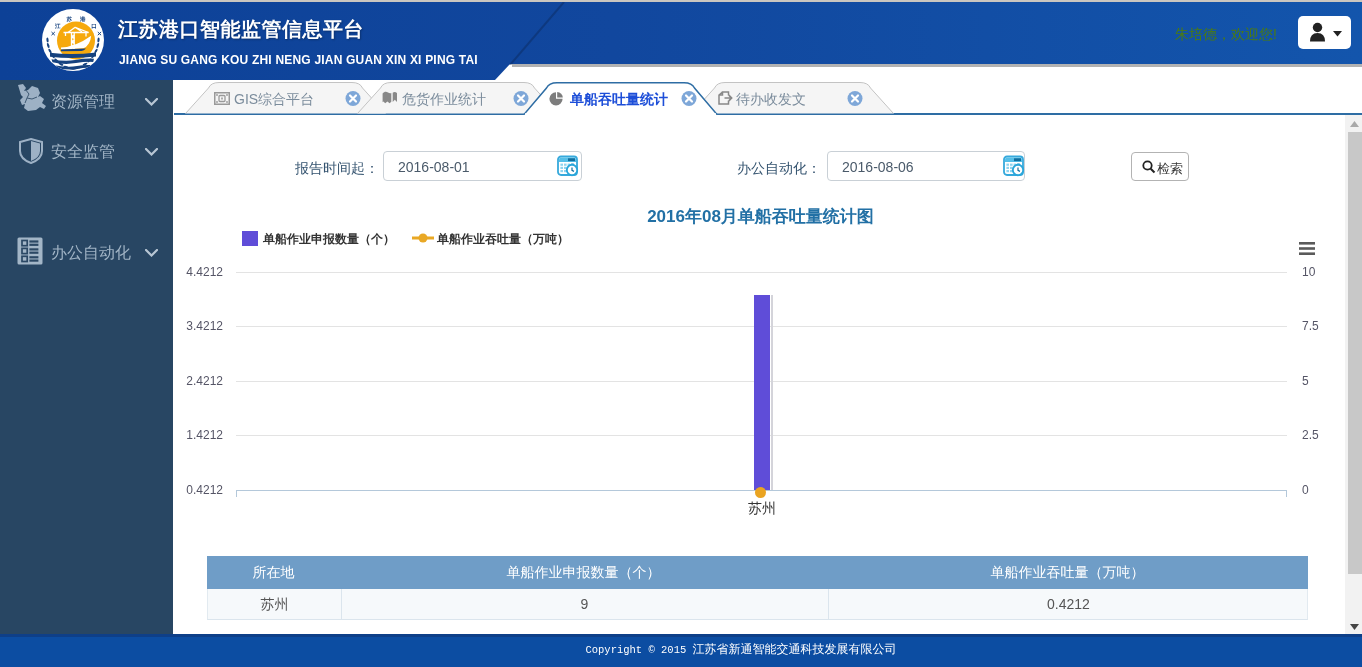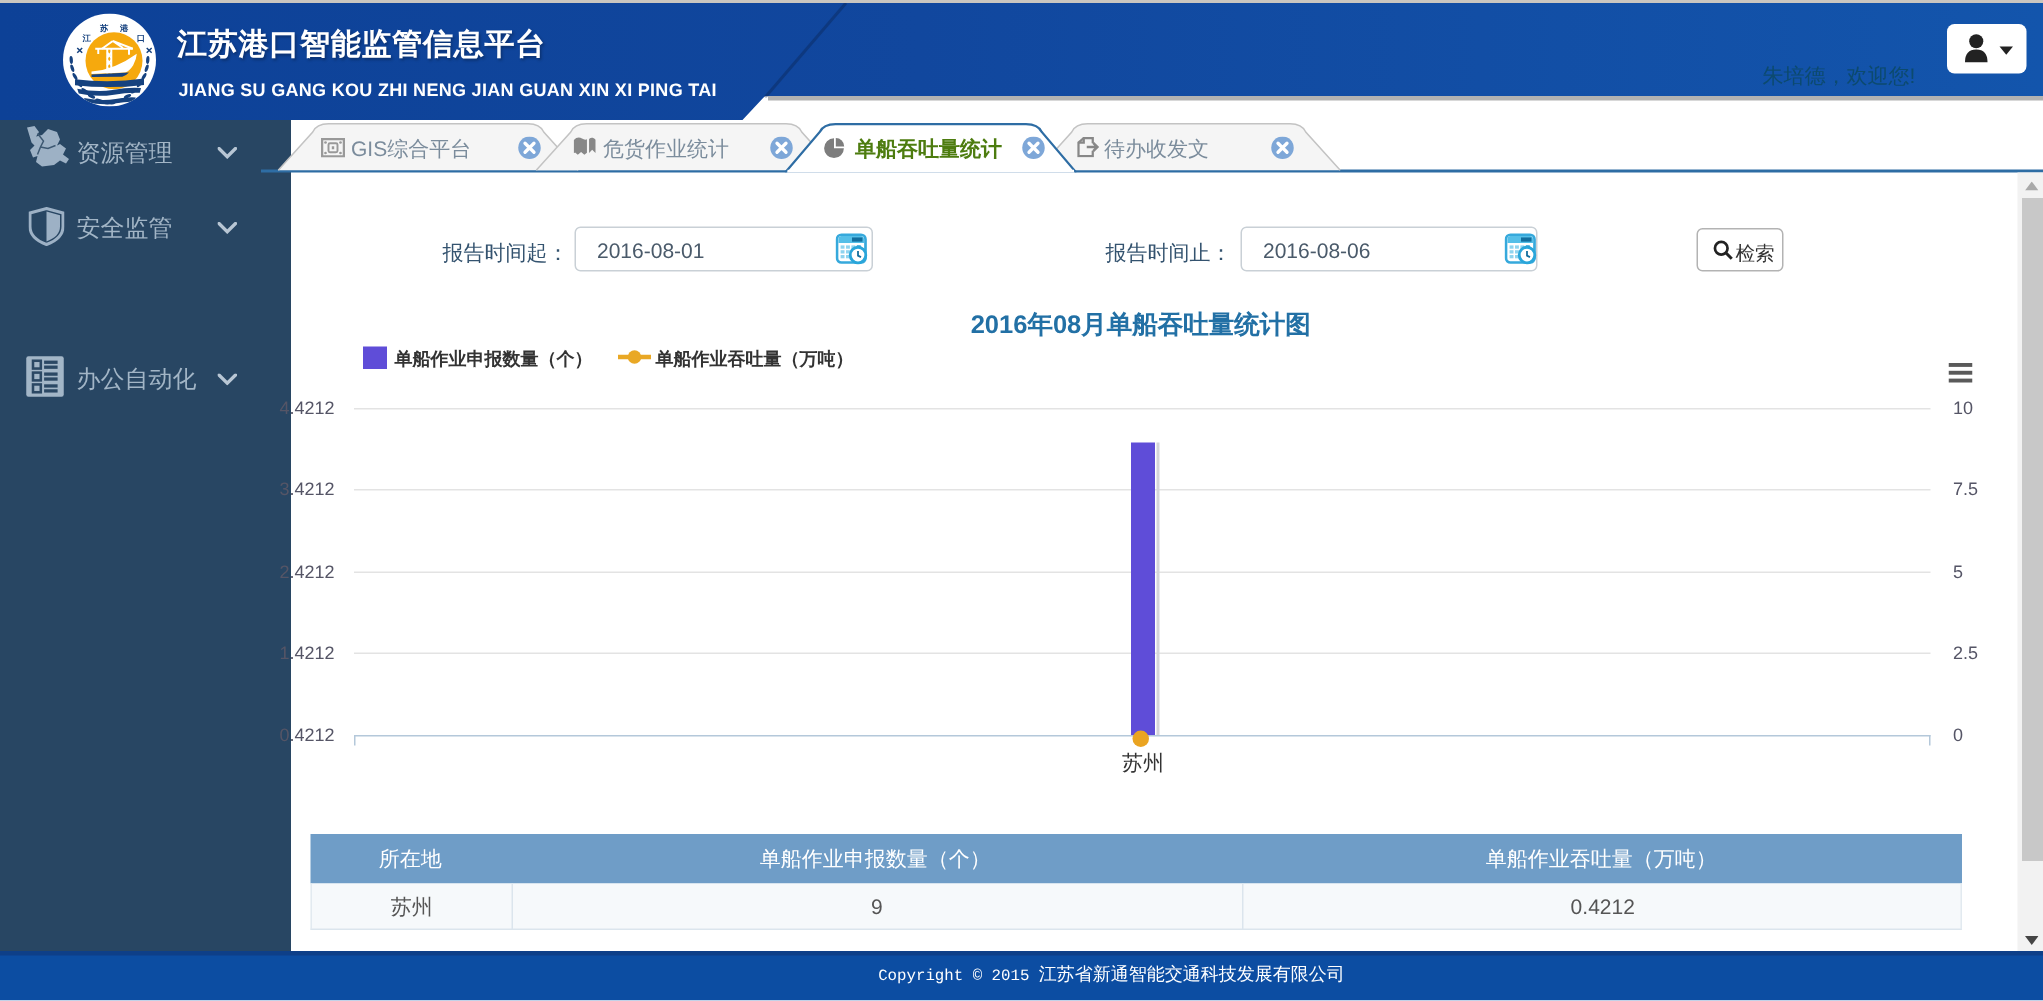--- a/index.html
+++ b/index.html
@@ -9,33 +9,33 @@
 
 #topstrip { left:0; top:0; width:1362px; height:2px; background:#cac6c0; }
 #header { left:0; top:2px; width:1362px; height:78px;
   background:linear-gradient(90deg,#0d4197 0%, #11479e 45%, #1355ac 100%);
   clip-path: polygon(0 0,1362px 0,1362px 62px,510px 62px,495px 78px,0 78px); }
 #seam { left:505px; top:2px; width:62px; height:63px; }
 #grayline { left:512px; top:64px; width:850px; height:2.5px; background:#b2b2b2; }
 
 .title { left:118px; top:16px; font-size:20px; font-weight:bold; color:#fff; letter-spacing:0.5px; text-shadow:1px 1px 2px rgba(0,0,0,0.3); }
 .subtitle { left:119px; top:53px; font-size:12px; font-weight:bold; color:#fff; letter-spacing:0.2px; }
-.welcome { left:1175px; top:42px; font-size:14px; color:#0c4a6e; }
+.welcome { left:1175px; top:26px; font-size:14px; color:#4d7c0f; }
 #userbtn { left:1298px; top:16px; width:53px; height:33px; background:#fff; border-radius:5px; }
 
 
-#sidebar { left:0; top:80px; width:194px; height:554px; background:#284663; }
+#sidebar { left:0; top:80px; width:173px; height:554px; background:#284663; }
 .mitem { position:absolute; left:0; width:173px; height:50px; color:#a2b5c6; }
 .mtext { position:absolute; left:51px; top:16px; font-size:16px; }
 .chev { position:absolute; left:145px; top:22px; }
 
 
 #tabline { left:174px; top:113px; width:1188px; height:2px; background:#2e6da4; }
 .tabtext { font-size:14px; color:#7b8c9c; }
-.tabtext.active { color:#4d7c0f; font-weight:bold; }
+.tabtext.active { color:#1d4ed8; font-weight:bold; }
 
 
 .flabel { font-size:14px; color:#34536f; }
 .finput { border:1px solid #c9d0d6; border-radius:4px; background:#fff; height:30px; }
 .ftext { font-size:14px; color:#4a5a6a; }
 #searchbtn { left:1131px; top:152px; width:58px; height:29px; background:#fff; border:1px solid #b3b3b3; border-radius:4px; font-size:13px; color:#333; }
 
 
 #ctitle { left:174px; top:205px; width:1173px; text-align:center; font-size:17px; font-weight:bold; color:#2270a5; }
 .gline { height:1px; background:#e3e3e3; left:236px; width:1051px; }
@@ -268,21 +268,21 @@
     <rect x="3.4" y="15" width="2.6" height="2.2"></rect>
       <rect x="7" y="15" width="2.6" height="2.2"></rect>
   </g>
   <g fill="#2797cc">
     <rect x="14.2" y="8.6" width="2.6" height="2.2"></rect>
   </g>
   <circle cx="15" cy="15" r="5.2" fill="#fff" stroke="#2aa6da" stroke-width="1.9"></circle>
   <path d="M15 12.4 L15 15.4 L17 16.4" stroke="#126e9e" stroke-width="1.2" fill="none"></path>
 </svg>
 
-<div class="abs flabel" style="left:737px;top:160px">报告时间止：</div>
+<div class="abs flabel" style="left:737px;top:160px">办公自动化：</div>
 <div class="abs finput" style="left:827px;top:151px;width:198px"></div>
 <div class="abs ftext" style="left:842px;top:159px">2016-08-06</div>
 <svg class="abs" width="22" height="22" viewBox="0 0 22 22" style="left:1003px;top:155px">
   <rect x="1" y="1.5" width="19" height="18.5" rx="3" fill="#fff" stroke="#36a9dc" stroke-width="1.8"></rect>
   <path d="M2 4.5 Q2 2.4 4 2.4 L17 2.4 Q19 2.4 19 4.5 L19 7 L2 7 Z" fill="#55bfe8"></path>
   <rect x="11" y="3.3" width="7" height="2.8" fill="#126e9e"></rect>
   <g fill="#8fd4ef">
     <rect x="3.4" y="8.6" width="2.6" height="2.2"></rect>
       <rect x="7" y="8.6" width="2.6" height="2.2"></rect>
       <rect x="10.6" y="8.6" width="2.6" height="2.2"></rect>

